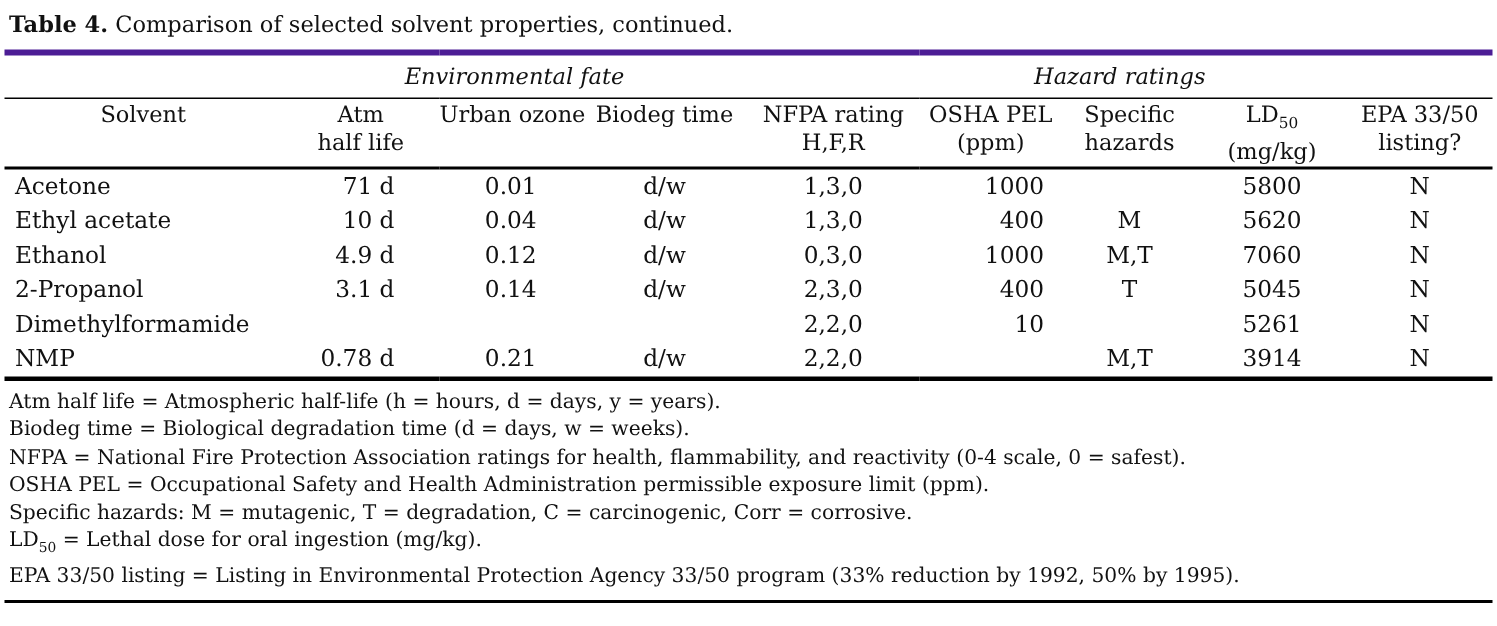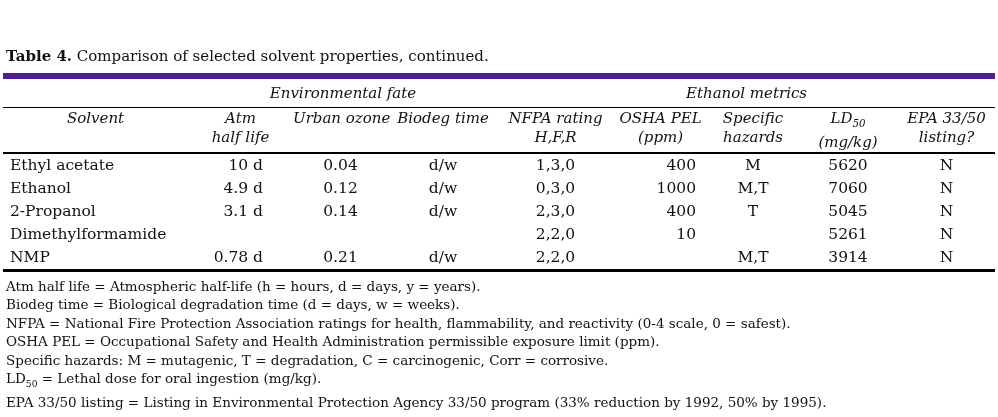--- a/index.html
+++ b/index.html
@@ -14,45 +14,43 @@
     width: 998px;
     height: 417px;
     background: #ffffff;
     overflow: hidden;
   }
   .caption {
     padding: 7px 0 0 6px;
     font-size: 15px;
     line-height: 19px;
     white-space: nowrap;
-    margin-top: 40px;
   }
   .caption .bold { font-weight: bold; }
 
   table.props {
     margin: 7px 0 0 3px;
     width: 992px;
     border-collapse: collapse;
     table-layout: fixed;
-    border-top: 6px solid #4c1d95;
+    border-top: 4px solid #4c1d95;
   }
   th, td { font-weight: normal; padding: 0; }
 
   tr.spanner-row th {
     font-style: italic;
     font-size: 15px;
     height: 28px;
     line-height: 28px;
     text-align: center;
     vertical-align: middle;
     border-bottom: 1px solid #000;
     white-space: nowrap;
   }
   tr.header-row th {
-    font-style: italic;
     font-size: 15px;
     line-height: 19px;
     height: 40px;
     text-align: center;
     vertical-align: top;
     padding-top: 1px;
     border-bottom: 2px solid #000;
     white-space: nowrap;
   }
   tr.header-row th .hl { display: block; }
@@ -102,21 +100,21 @@
       <col style="width:115px">
         <col style="width:95px">
         <col style="width:90px">
         <col style="width:100px">
         <col style="width:97px">
     </colgroup>
     <thead>
       <tr class="spanner-row">
         <th></th>
         <th colspan="3">Environmental fate</th>
-        <th colspan="5">Ethanol metrics</th>
+        <th colspan="5">Hazard ratings</th>
       </tr>
       <tr class="header-row">
         <th>
             <span class="hl">Solvent</span>
           </th>
         <th>
           <span class="hl">Atm</span>
           <span class="hl">half life</span>
         </th>
         <th>
@@ -141,20 +139,31 @@
           <span class="hl"><span>LD</span><sub>50</sub></span>
           <span class="hl">(mg/kg)</span>
         </th>
         <th>
           <span class="hl">EPA 33/50</span>
           <span class="hl">listing?</span>
         </th>
       </tr>
     </thead>
     <tbody>
+      <tr>
+        <td class="c-solvent">Acetone</td>
+        <td class="c-atm">71 d</td>
+        <td>0.01</td>
+        <td>d/w</td>
+        <td>1,3,0</td>
+        <td class="c-osha">1000</td>
+        <td></td>
+        <td>5800</td>
+        <td>N</td>
+      </tr>
       <tr>
         <td class="c-solvent">Ethyl acetate</td>
         <td class="c-atm">10 d</td>
         <td>0.04</td>
         <td>d/w</td>
         <td>1,3,0</td>
         <td class="c-osha">400</td>
         <td>M</td>
         <td>5620</td>
         <td>N</td>

